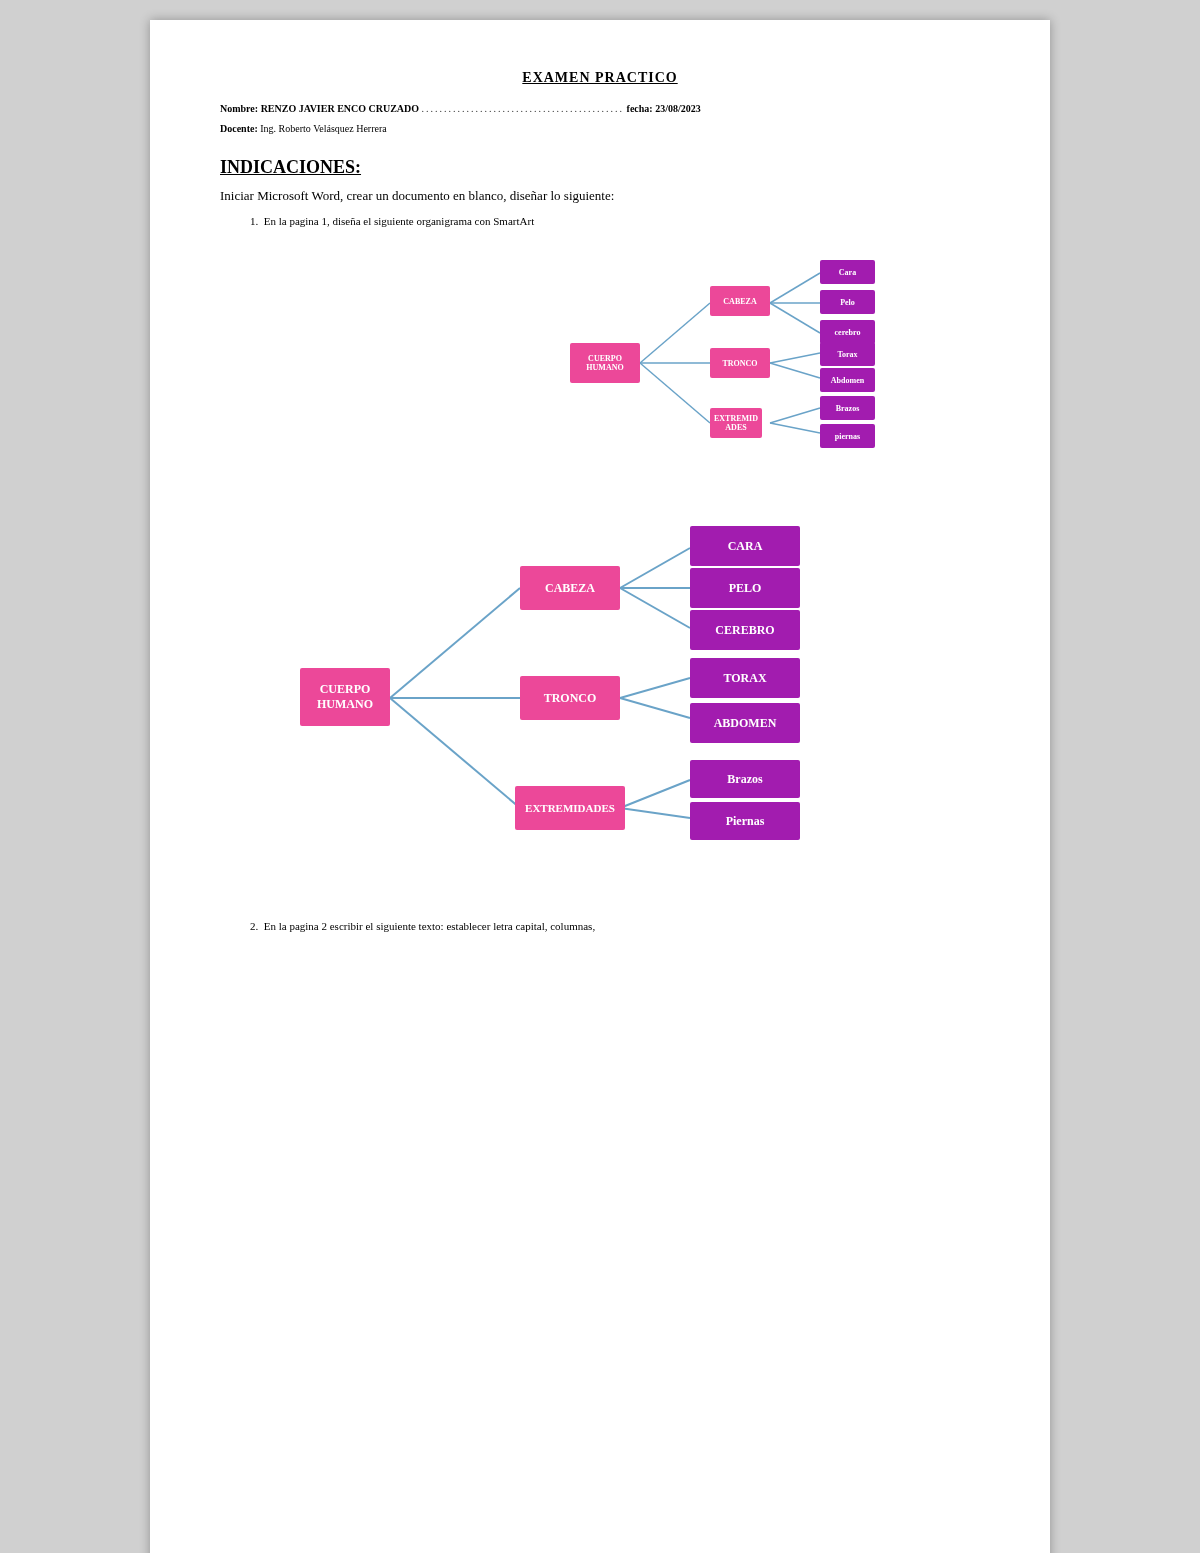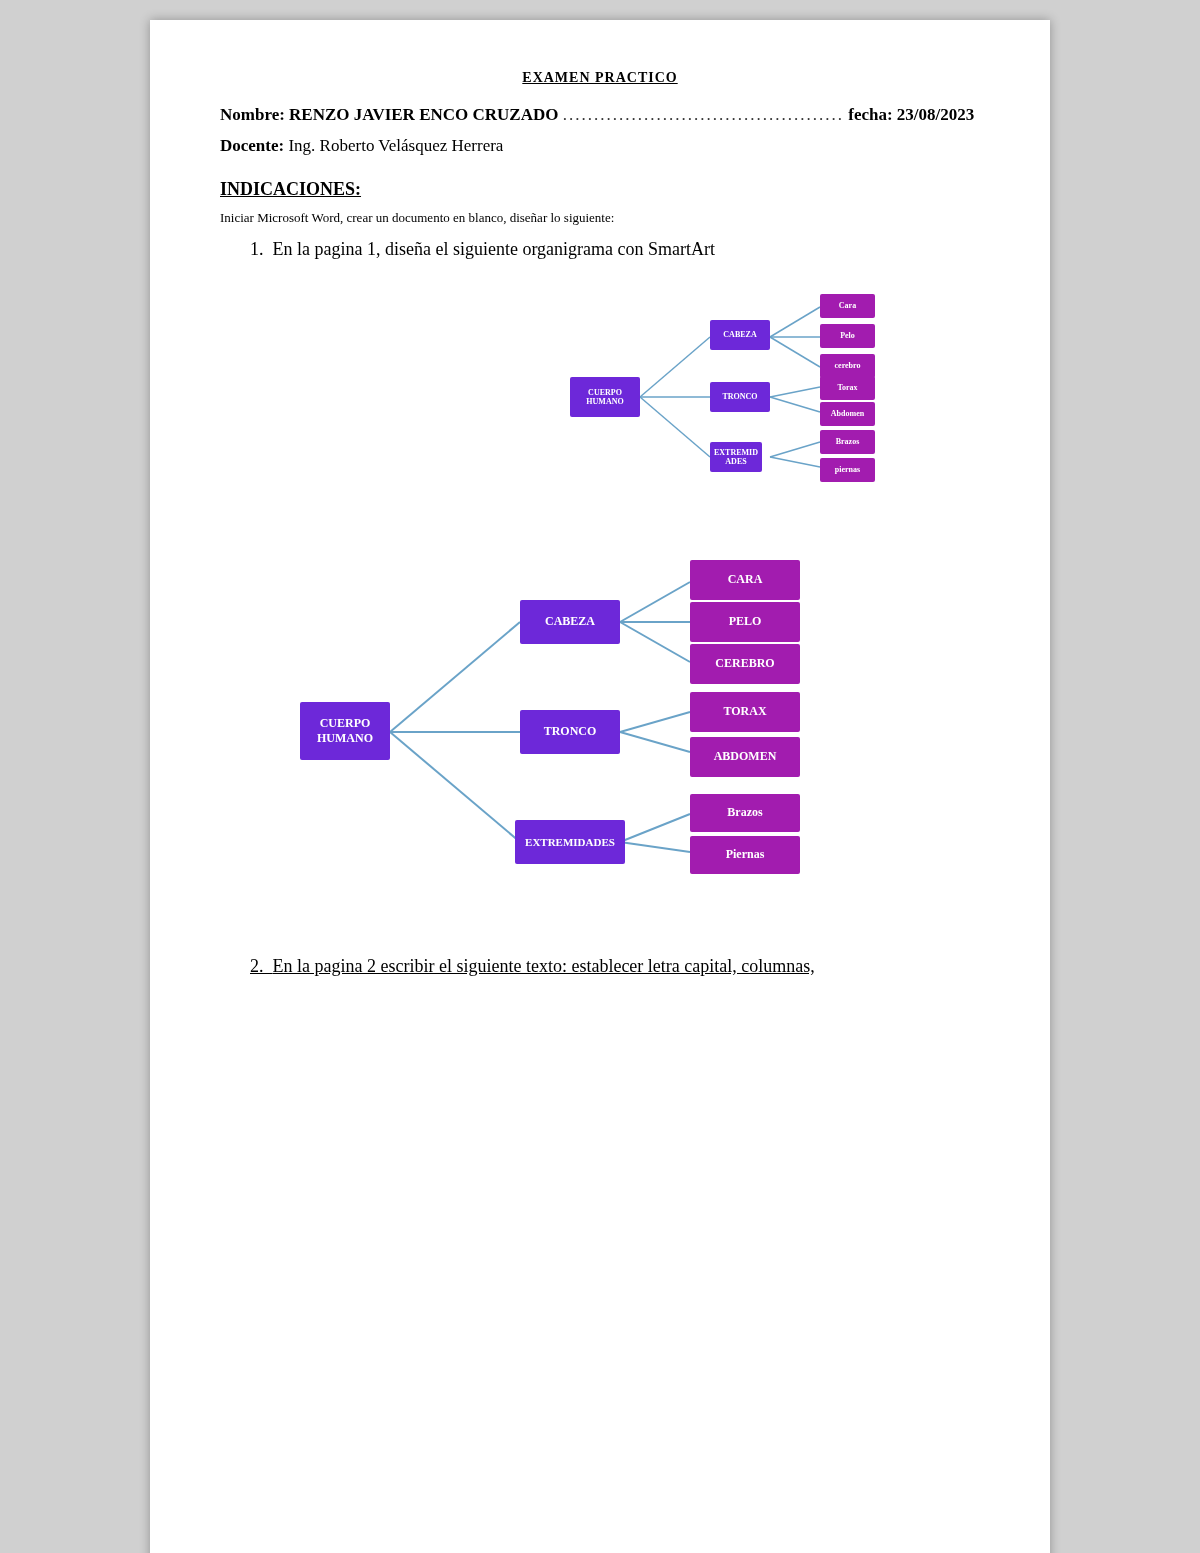--- a/index.html
+++ b/index.html
@@ -32,21 +32,21 @@
       width: 100%;
       margin: 10px 0 15px 0;
     }
     .title-block h2 {
       font-size: 14px;
       font-weight: bold;
       text-decoration: underline;
       letter-spacing: 1px;
     }
     .info-line {
-      font-size: 17px;
+      font-size: 10px;
       margin-bottom: 4px;
       line-height: 1.6;
     }
     .info-line b {
       font-weight: bold;
     }
     .dots {
       letter-spacing: 2px;
       color: #333;
     }
@@ -56,21 +56,21 @@
       text-decoration: underline;
       margin-top: 18px;
       margin-bottom: 8px;
     }
     .body-text {
       font-size: 13px;
       margin-bottom: 6px;
       line-height: 1.6;
     }
     .numbered-item {
-      font-size: 18px;
+      font-size: 11px;
       margin-left: 30px;
       margin-bottom: 6px;
       line-height: 1.6;
     }
 
     
     .org1-container {
       display: flex;
       justify-content: flex-end;
       margin: 18px 0 30px 0;
@@ -89,21 +89,21 @@
     }
     .org2 {
       position: relative;
       width: 700px;
       height: 380px;
     }
 
     
     .box {
       position: absolute;
-      background: #6d28d9;
+      background: #ec4899;
       color: white;
       display: flex;
       align-items: center;
       justify-content: center;
       text-align: center;
       border-radius: 2px;
     }
     .box-sm {
       font-size: 9px;
       font-weight: bold;
@@ -253,17 +253,17 @@
       <div class="box box-md box-light" style="left:440px; top:102px; width:110px; height:40px; font-size:12px;">CEREBRO</div>
 
       <div class="box box-md box-light" style="left:440px; top:150px; width:110px; height:40px; font-size:12px;">TORAX</div>
       <div class="box box-md box-light" style="left:440px; top:195px; width:110px; height:40px; font-size:12px;">ABDOMEN</div>
 
       <div class="box box-md box-light" style="left:440px; top:252px; width:110px; height:38px; font-size:12px;">Brazos</div>
       <div class="box box-md box-light" style="left:440px; top:294px; width:110px; height:38px; font-size:12px;">Piernas</div>
     </div>
   </div>
 
-  <div class="numbered-item" style="margin-top: 30px; text-decoration: underline;">
+  <div class="numbered-item" style="margin-top: 30px;">
     2. &nbsp;<span>En la pagina 2 escribir el siguiente texto: establecer letra capital, columnas,</span>
   </div>
 
 </div>
 
 </body></html>

